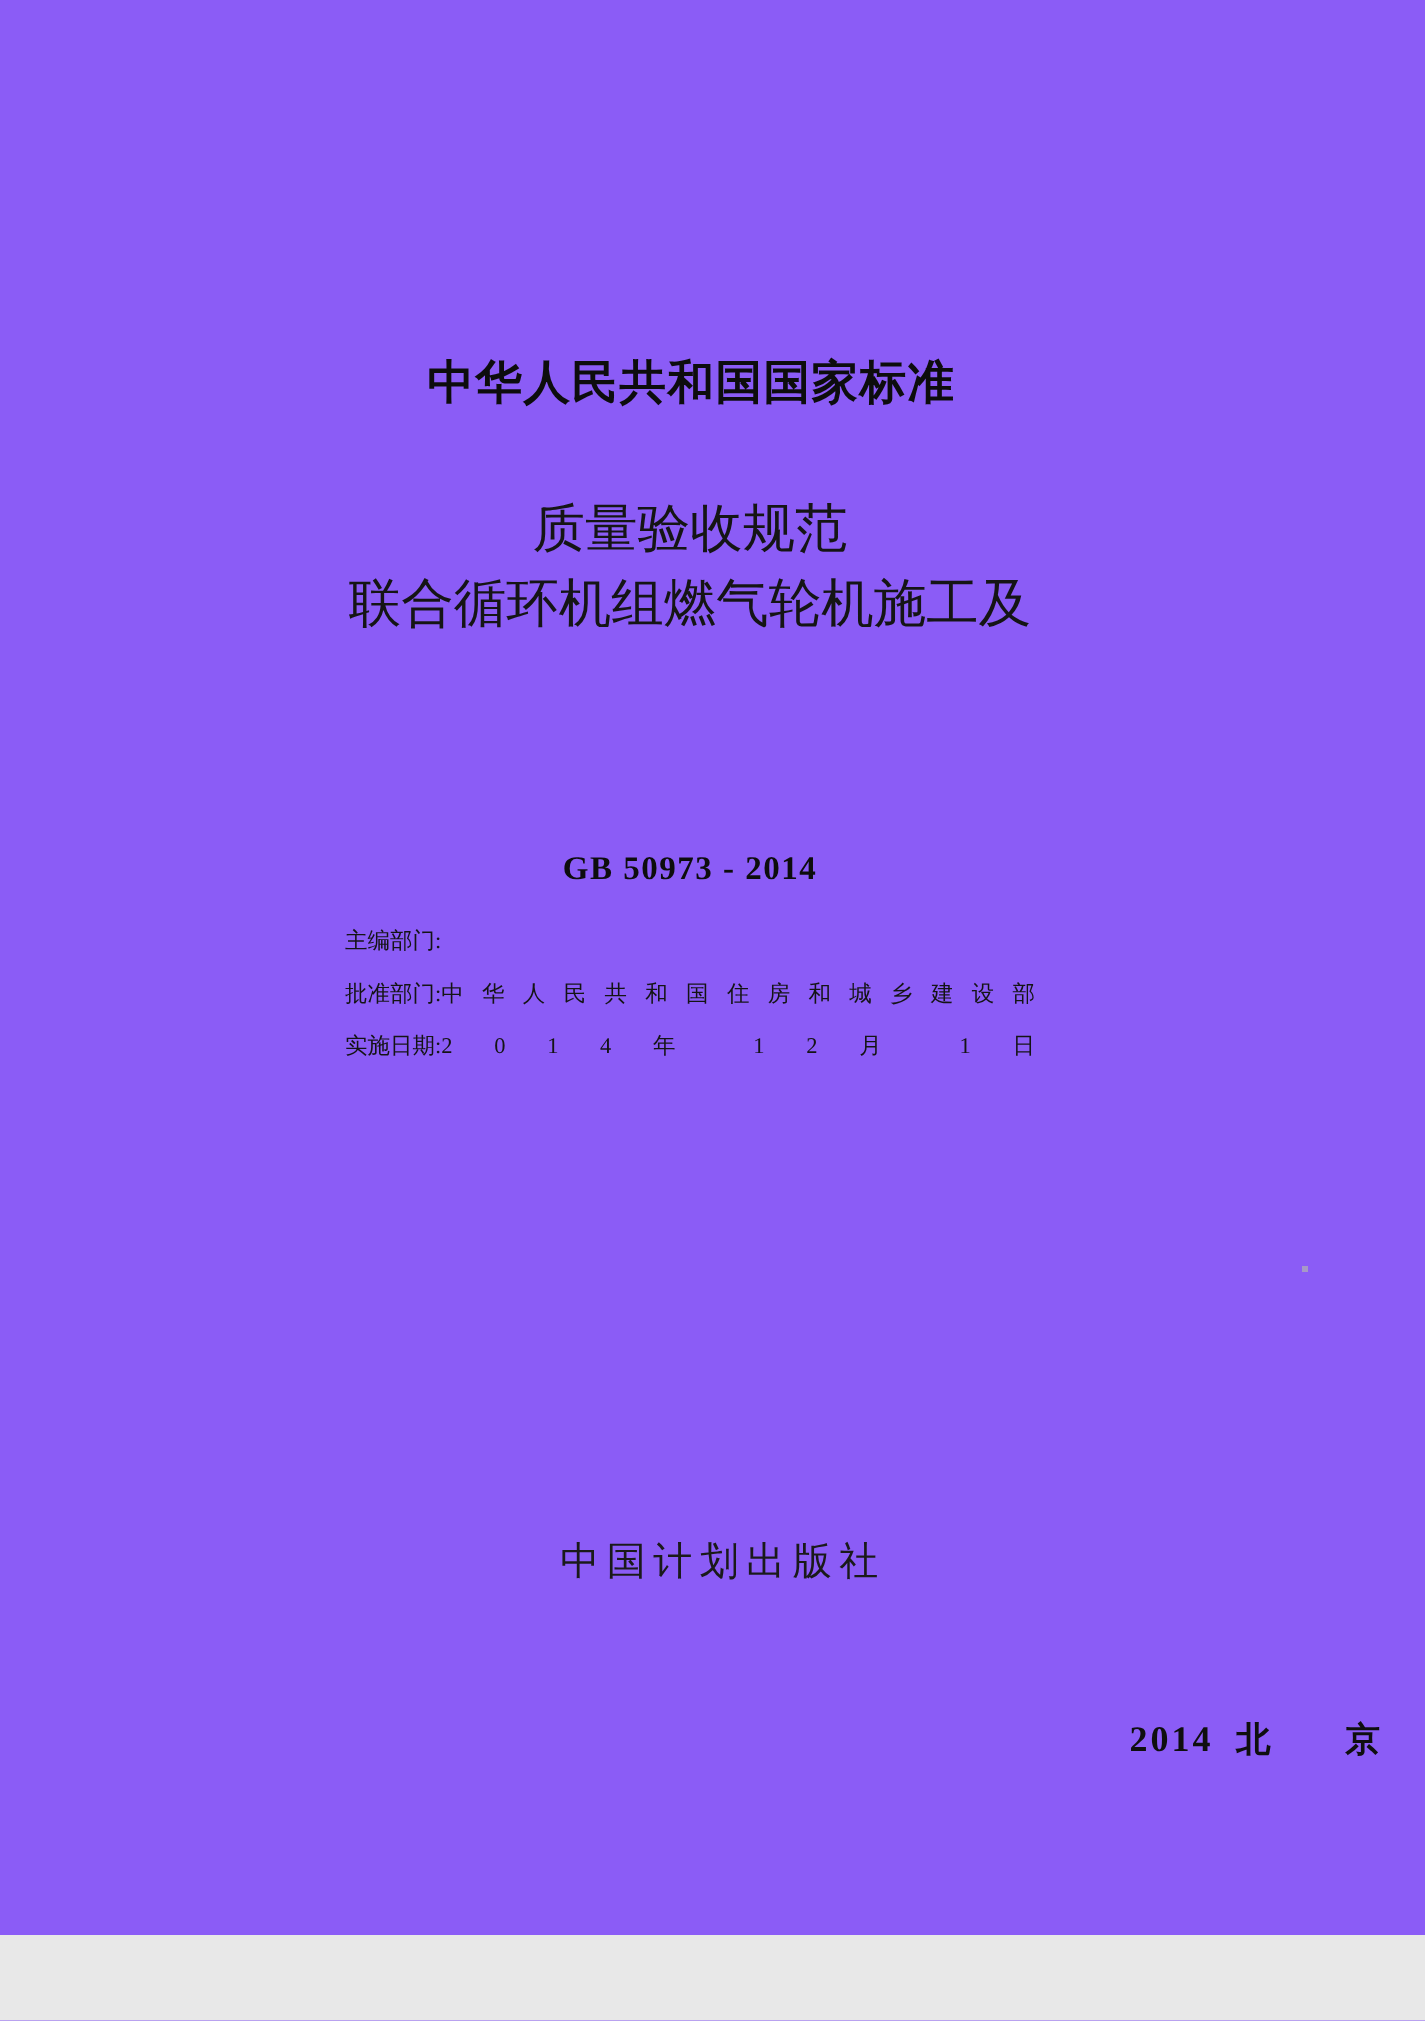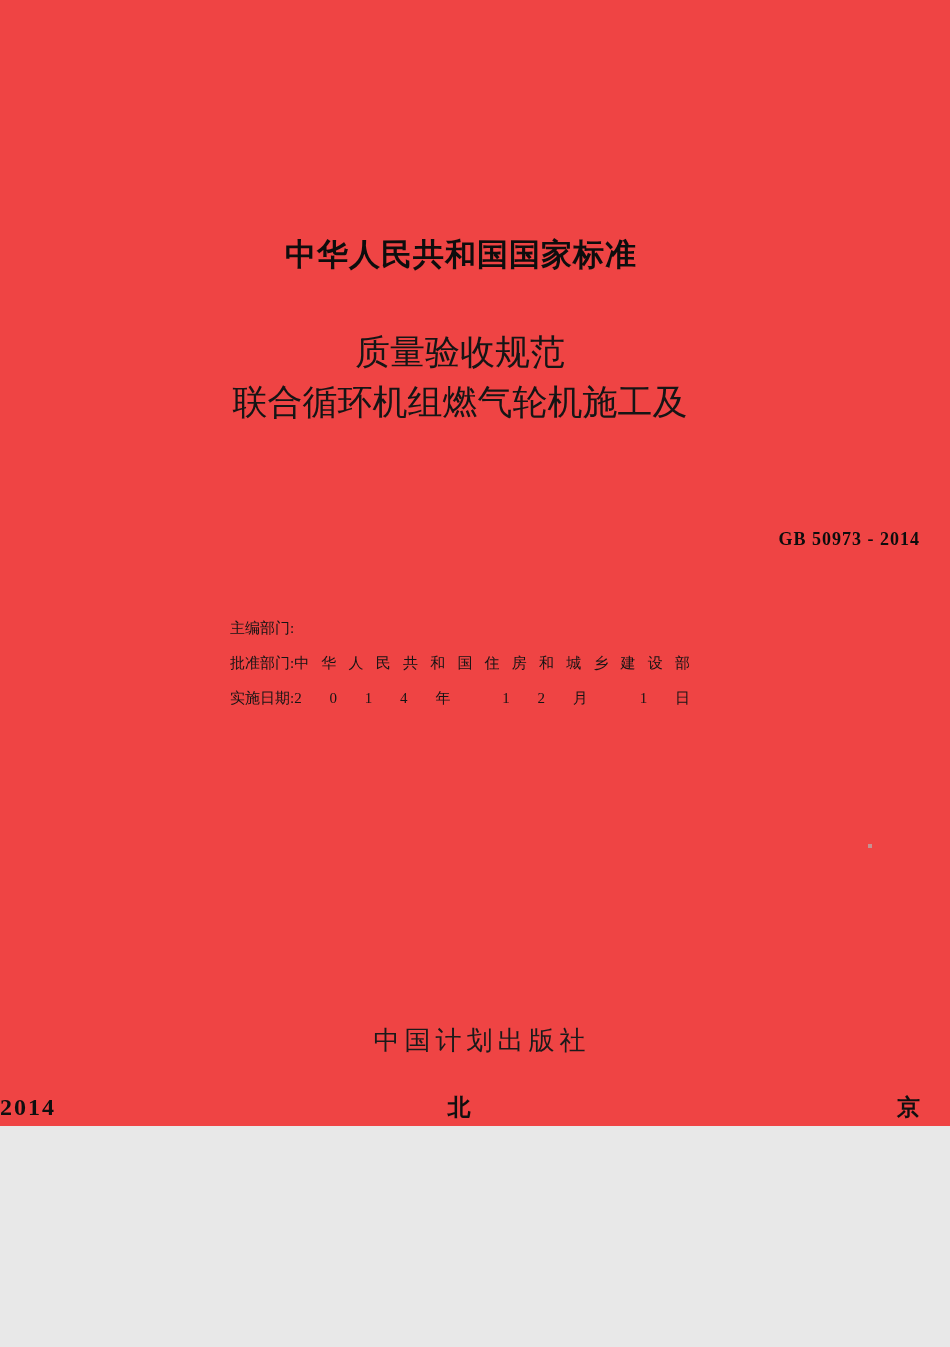--- a/index.html
+++ b/index.html
@@ -3,23 +3,23 @@
 <meta charset="utf-8">
 <style>
   html, body {
     margin: 0;
     padding: 0;
     background: #e8e8e8;
   }
   .page {
     position: relative;
     width: 950px;
-    height: 1126px;
+    height: 1290px;
     margin: 0 auto;
-    background: #ef4444;
+    background: #8b5cf6;
     color: #111111;
     font-family: "Liberation Serif", serif;
     overflow: hidden;
   }
   
   .centered {
     position: absolute;
     left: 0;
     width: 920px;
     text-align: center;
@@ -41,26 +41,25 @@
     color: #151515;
   }
   .english-title {
     top: 450px;
     font-size: 21px;
     line-height: 37px;
     word-spacing: 3px;
     color: #1b1b1b;
   }
   .standard-code {
-    top: 529px;
-    font-size: 18px;
+    top: 566px;
+    font-size: 22px;
     font-weight: bold;
     letter-spacing: 1px;
     color: #0d0d0d;
-    text-align: right;
   }
   .info-block {
     position: absolute;
     left: 230px;
     top: 611px;
     width: 460px;
     font-size: 15px;
     color: #141414;
   }
   .info-row {
@@ -78,23 +77,23 @@
     white-space: normal;
   }
   .publisher {
     top: 1023px;
     font-size: 26px;
     letter-spacing: 5px;
     padding-left: 22px;
     color: #1a1a1a;
   }
   .imprint {
-    top: 1092px;
+    top: 1144px;
     display: flex;
-    justify-content: space-between;
+    justify-content: flex-end;
     align-items: baseline;
     font-weight: bold;
     font-size: 23px;
     color: #0f0f0f;
   }
   .imprint .year {
     font-size: 24px;
     letter-spacing: 2px;
   }
   .imprint .city-first { margin-left: 15px; }

